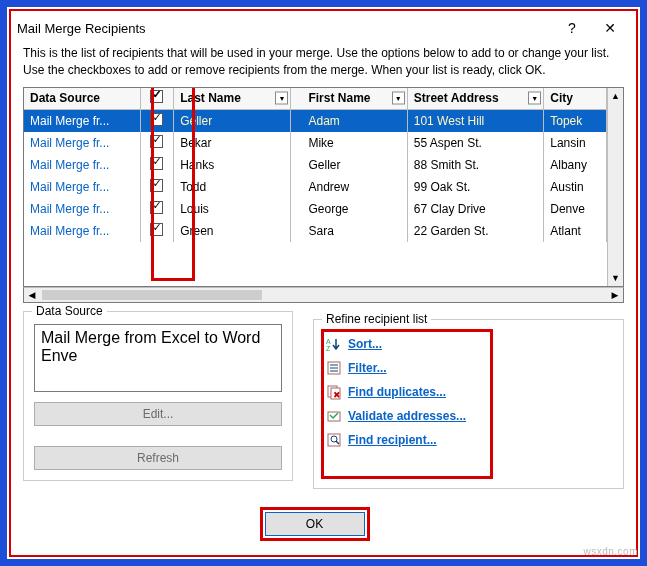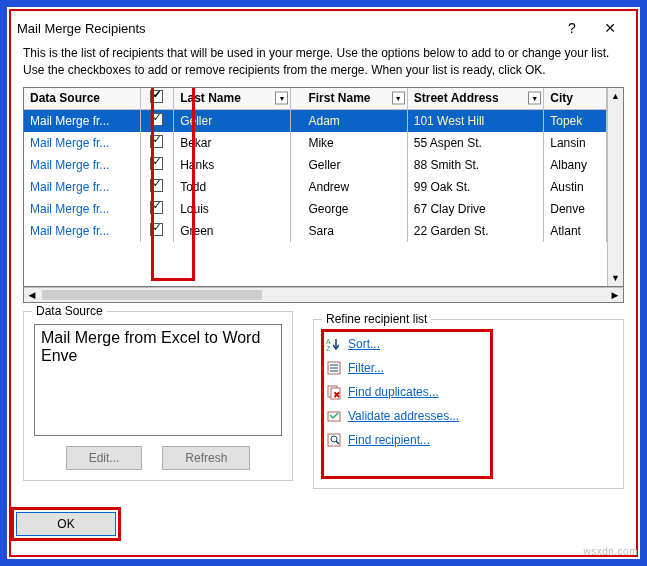--- a/index.html
+++ b/index.html
@@ -120,40 +120,40 @@
   .groupbox .gb-label {
     position:absolute; top:-8px; left:8px; background:#fff; padding:0 4px;
     font-size:12px;
   }
   .ds-group { flex: 0 0 270px; height:170px; display:flex; flex-direction:column;}
   .ds-list {
     border:1px solid #7a7a7a;
     flex:1; padding:4px 6px; font-size:16px;
     background:#fff; overflow:hidden;
   }
-  .ds-buttons { display:flex; gap:20px; margin-top:10px; justify-content:center;}
+  .ds-buttons { display:flex; gap:20px; margin-top:10px; justify-content:center;flex-direction:column;}
   .winbtn {
     background:#e1e1e1; border:1px solid #adadad;
     padding:4px 22px; font-size:12px; color:#6b6b6b;
   }
   
   .refine-group { flex:1; height:170px; position:relative;margin-top:8px;}
   .refine-inner { position:relative; }
   .refine-box {
     position:absolute; top:-3px; left:-3px; width:172px; height:150px;
     border:3px solid #d40000; pointer-events:none;
   }
   .refine-row {
     display:flex; align-items:center; gap:6px;
     padding:4px 2px;
   }
-  .refine-row a { color:#0a63c7; text-decoration:underline; font-size:12px;}
+  .refine-row a { color:#0a63c7; text-decoration:underline; font-size:12px;font-weight:bold;}
   .ricon { width:16px; height:16px; display:flex; align-items:center; justify-content:center;}
   
-  .footer { display:flex; justify-content:flex-start; padding: 18px 18px 10px 0;}
+  .footer { display:flex; justify-content:center; padding: 18px 18px 10px 0;}
   .ok-wrap { border:3px solid #d40000; padding:2px;}
   .okbtn {
     background:#e1e1e1; border:1px solid #0a63c7;
     width:100px; height:24px; font-size:12px;
   }
   .watermark {
     position:absolute; bottom:2px; right:2px; font-size:10px; color:#bbb; letter-spacing:0.5px;
   }
 </style>
 </head>

